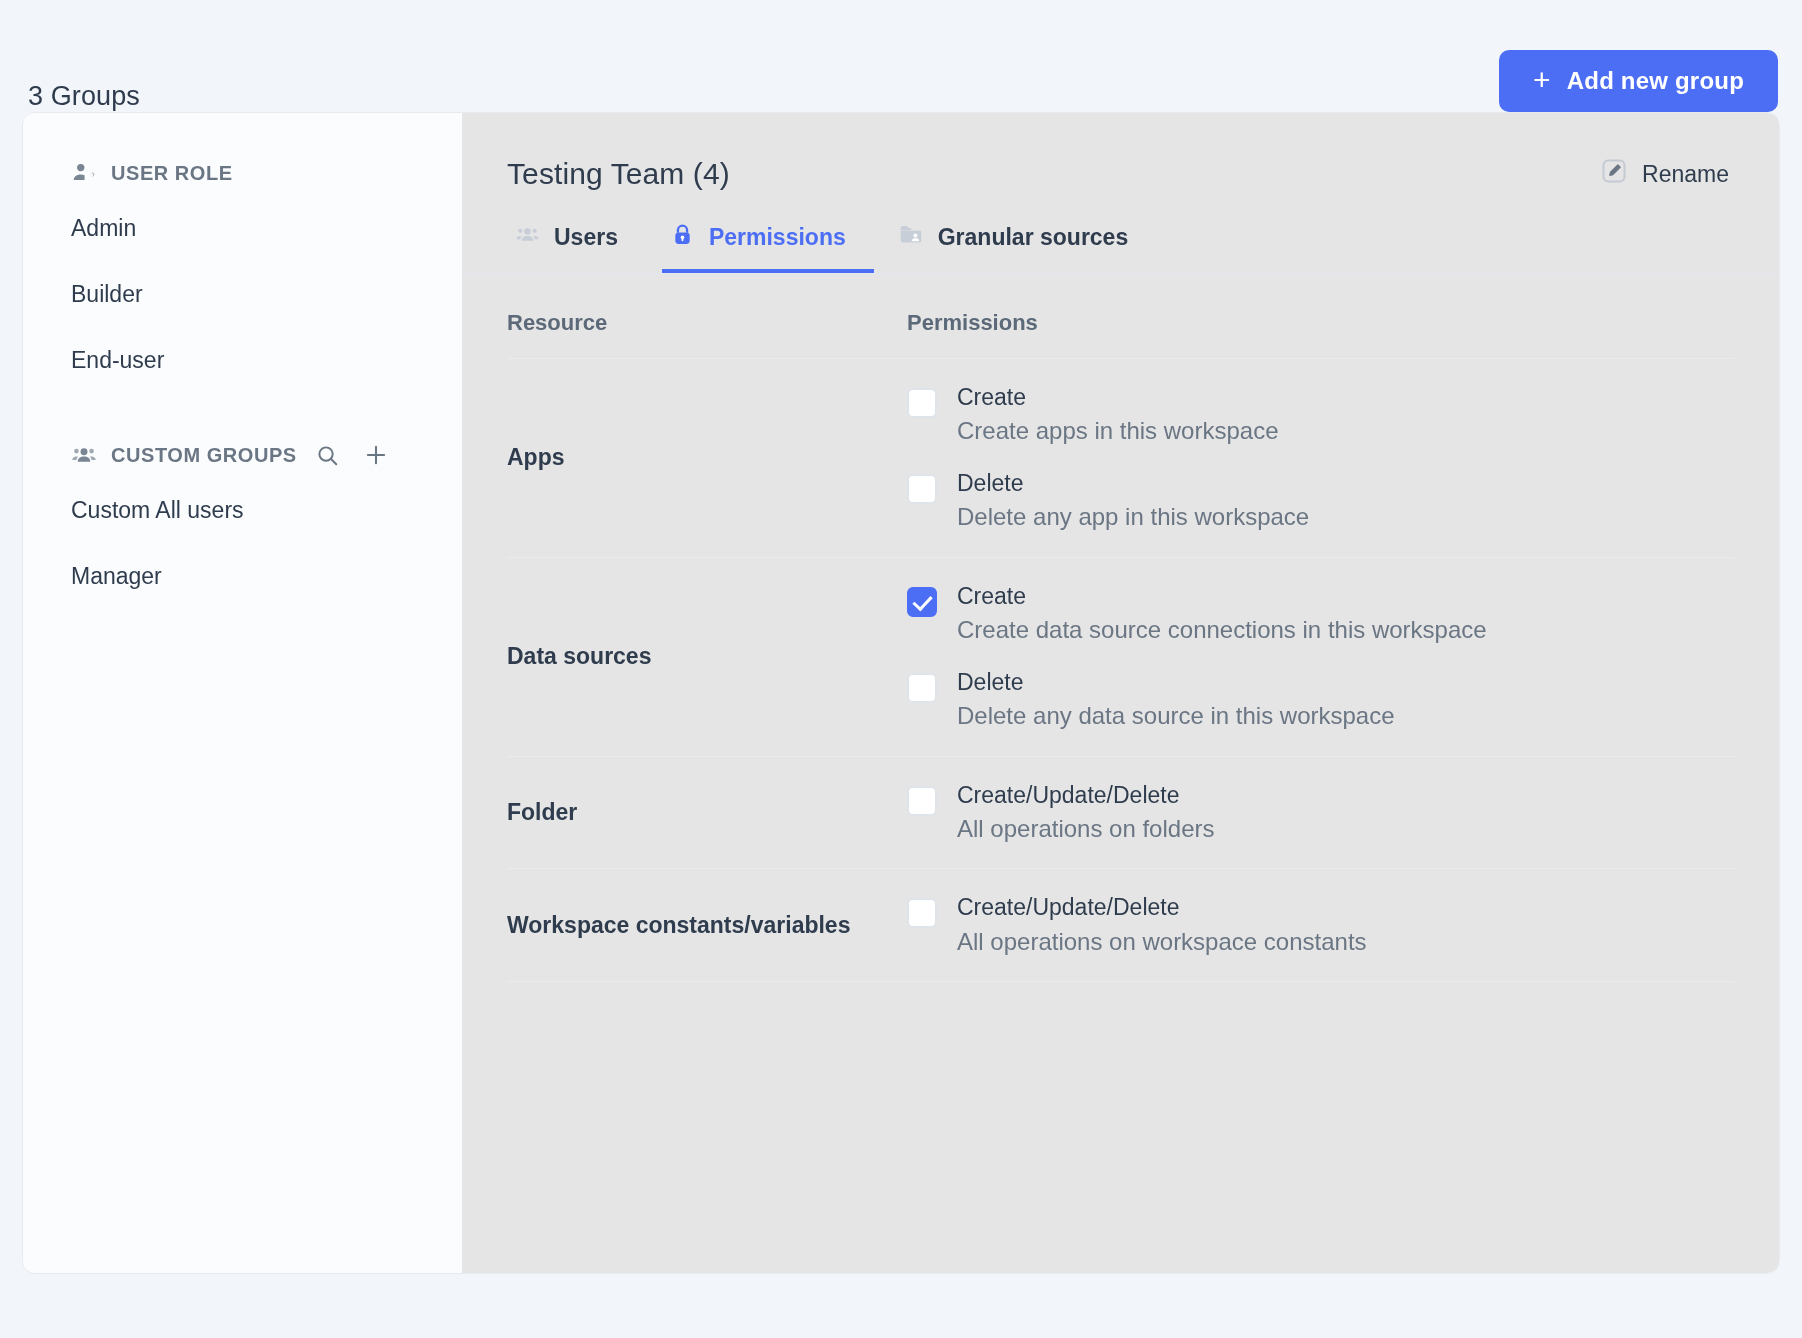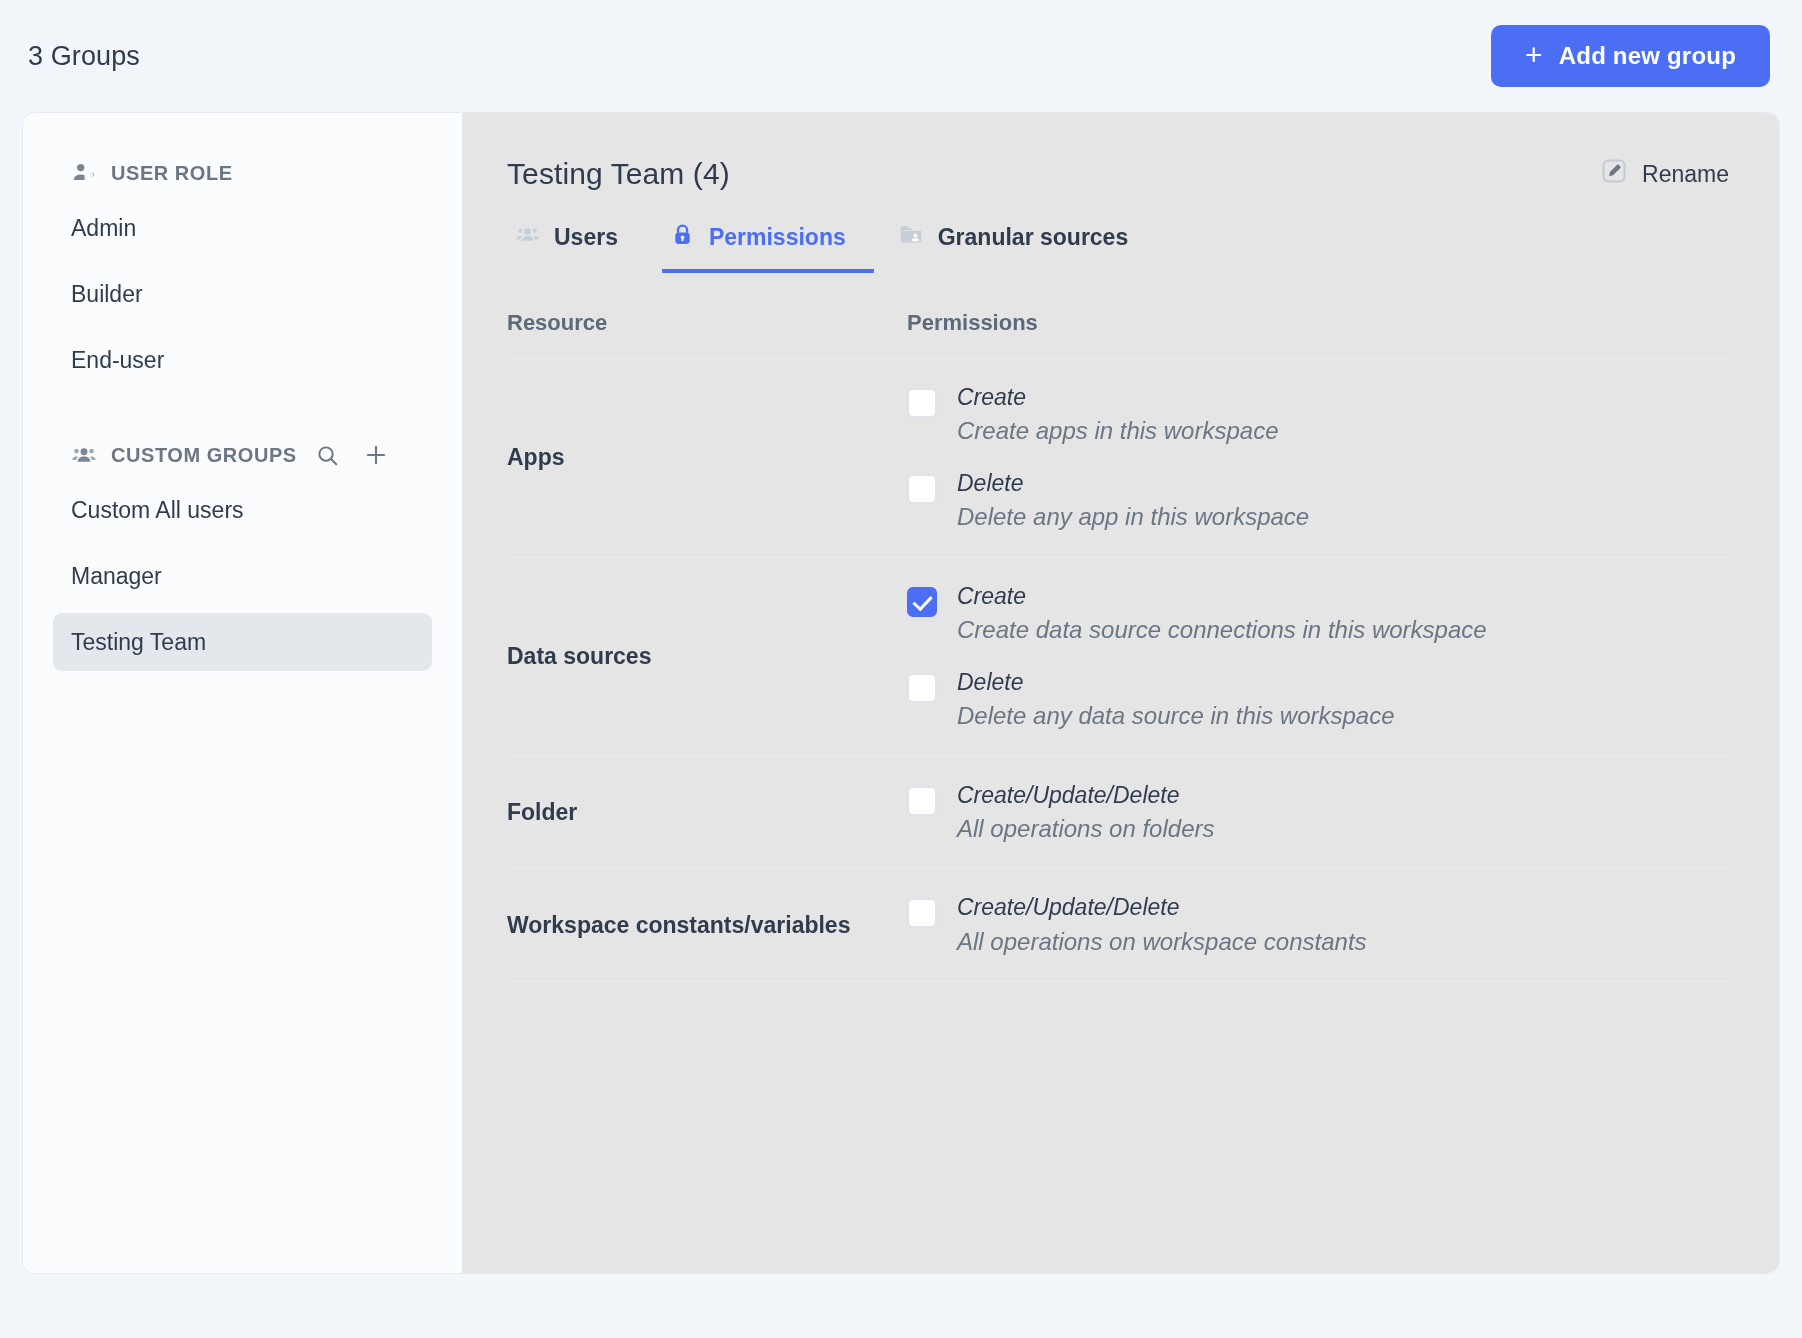--- a/index.html
+++ b/index.html
@@ -20,23 +20,23 @@
     overflow: hidden;
   }
 
   
   .topbar {
     position: absolute;
     left: 0; top: 0;
     width: 1802px;
     height: 112px;
     display: flex;
-    align-items: center;
+    align-items: flex-end;
     justify-content: space-between;
-    padding: 0 32px 0 28px;
+    padding: 0 24px 0 28px;
   }
   .groups-count {
     font-size: 27px;
     color: #2f3c4e;
     letter-spacing: .1px;
   }
   .add-btn {
     display: inline-flex;
     align-items: center;
     gap: 16px;
@@ -229,21 +229,21 @@
   }
   .cb.checked::after {
     content: "";
     position: absolute;
     left: 8px; top: 3px;
     width: 8px; height: 15px;
     border: solid #ffffff;
     border-width: 0 3px 3px 0;
     transform: rotate(43deg);
   }
-  .perm-texts { display: flex; flex-direction: column; gap: 7px; font-style: italic; }
+  .perm-texts { display: flex; flex-direction: column; gap: 7px; }
   .perm-label {
     font-size: 23px;
     color: #2f3c4e;
     line-height: 1.1;
   }
   .perm-desc {
     font-size: 24px;
     color: #6b7684;
     line-height: 1.15;
   }
@@ -303,21 +303,20 @@
         <span class="head-action">
           <svg width="26" height="26" viewBox="0 0 24 24" fill="none" stroke="#6b7684" stroke-width="1.9" stroke-linecap="round">
             <line x1="12" y1="4.5" x2="12" y2="19.5"></line>
             <line x1="4.5" y1="12" x2="19.5" y2="12"></line>
           </svg>
         </span>
         <span class="spacer"></span>
       </div>
       <div class="nav-item">Custom All users</div>
       <div class="nav-item">Manager</div>
-      <div class="nav-item selected">Testing Team</div>
     </div>
 
     <div class="panel">
 
       <div class="panel-head">
         <div class="panel-title">Testing Team (4)</div>
         <button class="rename-btn">
           <span>
             <svg width="28" height="28" viewBox="0 0 24 24" fill="none" stroke="#c3cad3" stroke-width="1.7" stroke-linecap="round" stroke-linejoin="round">
               <rect x="3" y="3" width="18" height="18" rx="4"></rect>

